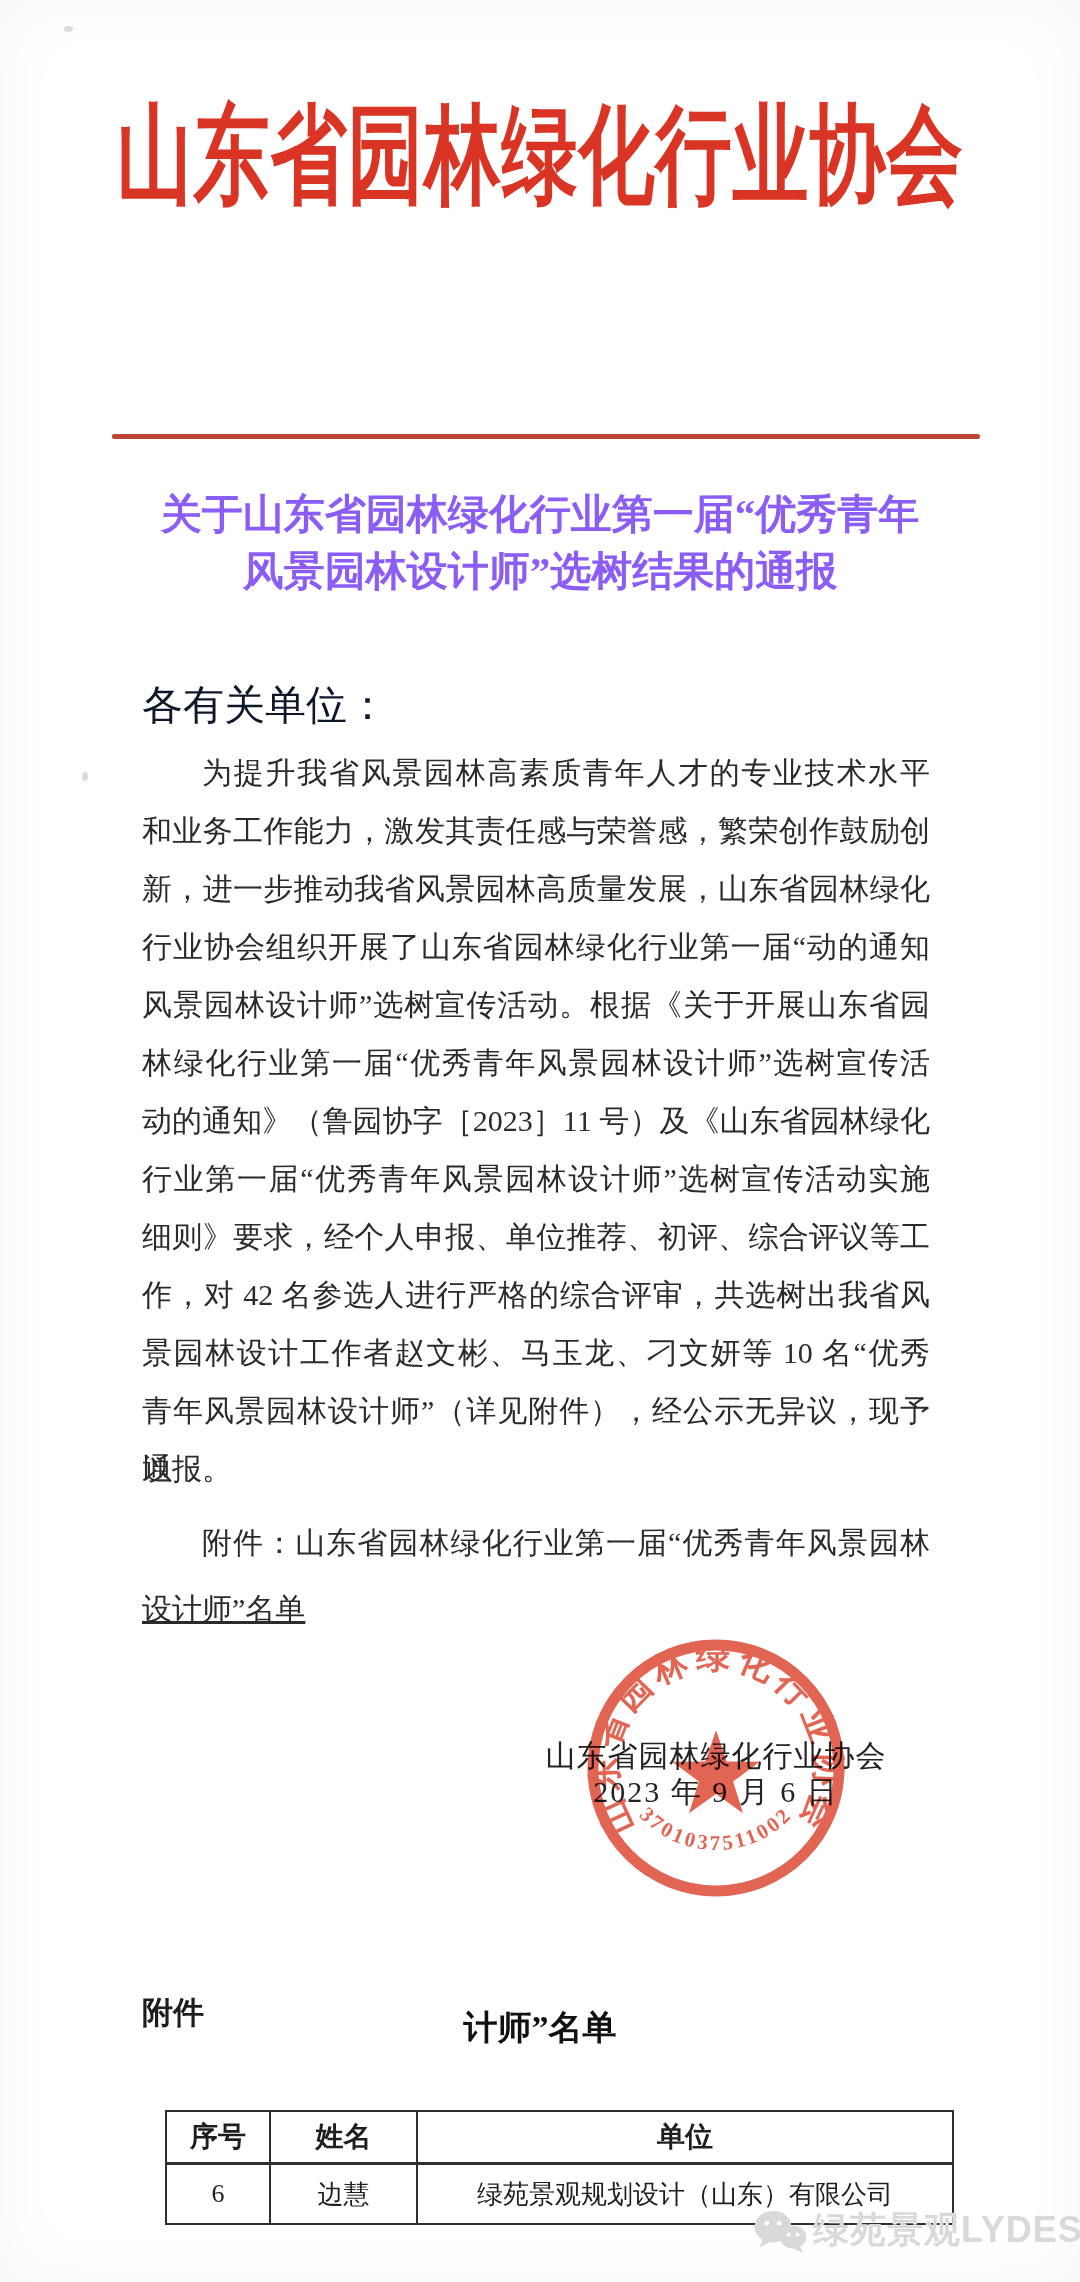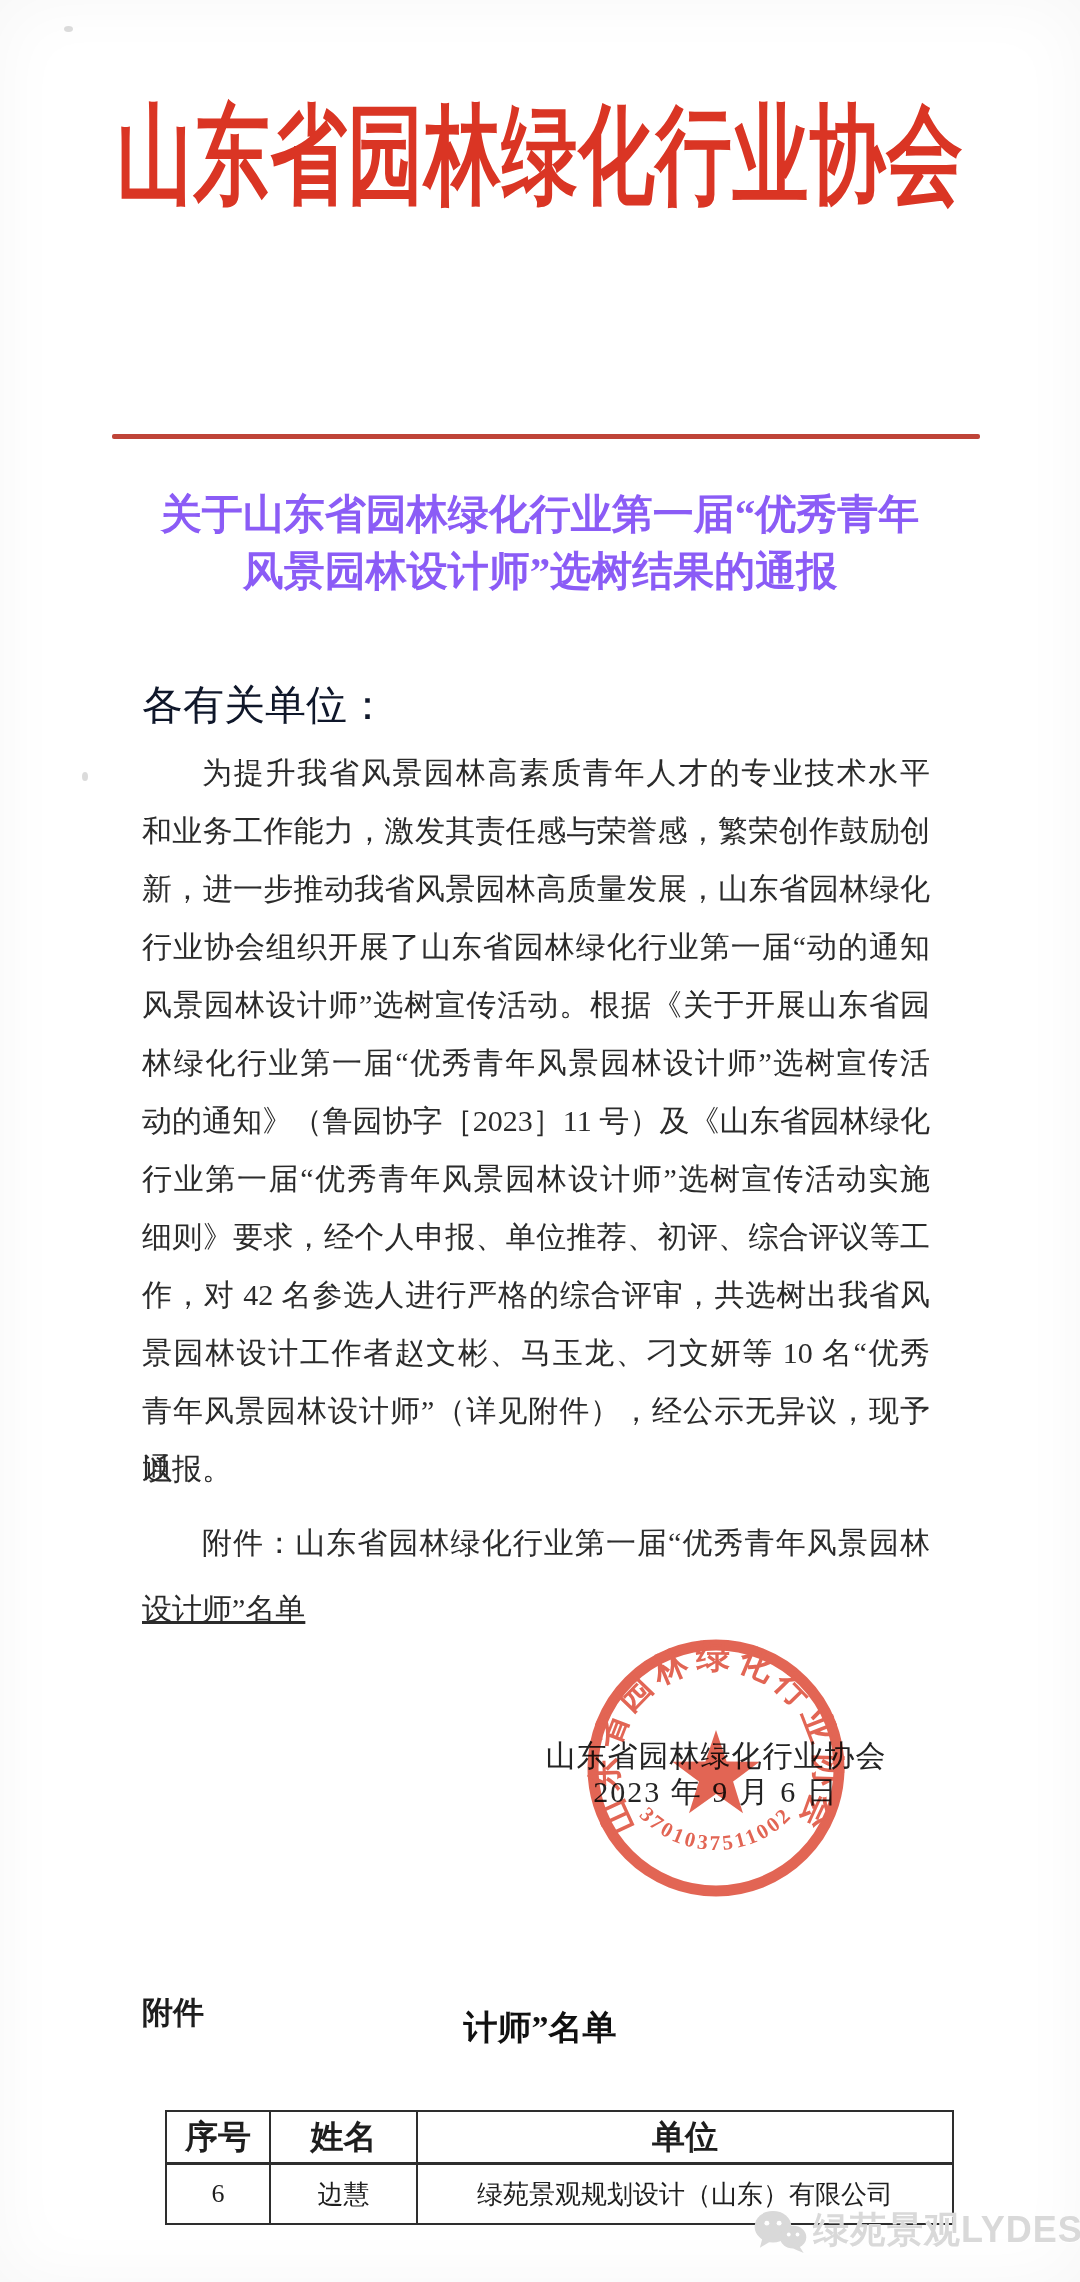--- a/index.html
+++ b/index.html
@@ -42,21 +42,21 @@
   .sign-org  { font-size:30px; line-height:36px; letter-spacing:1px; }
   .sign-date { font-size:30px; line-height:36px; letter-spacing:2px; }
   .seal { position:absolute; left:576px; top:1628px; width:280px; height:280px; mix-blend-mode:multiply; opacity:.85; }
   .attach-label { position:absolute; top:1952px; left:142px; font-size:31px; font-weight:bold; color:#1d1d1d;margin-top:40px; }
   .attach-title {
     position:absolute; top:2002px; left:0; width:100%; text-align:center;
     font-size:34px; font-weight:bold; line-height:52px; color:#111;
   }
   table.roster { position:absolute; top:2110px; left:165px; width:775px; border-collapse:collapse; table-layout:fixed; }
   .roster th, .roster td { border:2px solid #2e2e2e; text-align:center; vertical-align:middle; color:#1e1e1e; }
-  .roster th { height:48px; font-size:33px; font-weight:bold; border-bottom-width:3px; }
+  .roster th { height:48px; font-size:28px; font-weight:bold; border-bottom-width:3px; }
   .roster td { height:56px; font-size:26px; font-weight:normal; }
   .col-idx { width:100px; } .col-name { width:143px; } .col-org { width:532px; }
   .watermark {
     position:absolute; top:2206px; left:752px; display:flex; align-items:center; gap:5px;
     color:var(--watermark-gray); font-size:36px; font-weight:bold; letter-spacing:1px;
     font-family:"Liberation Sans","DejaVu Sans",sans-serif; white-space:nowrap;
     text-shadow:0 1px 0 #ffffff;
   }
   .speck { position:absolute; background:#bdbdbd; opacity:.55; border-radius:50%; }
   .speck.s1 { left:82px; top:772px; width:6px; height:9px; }

